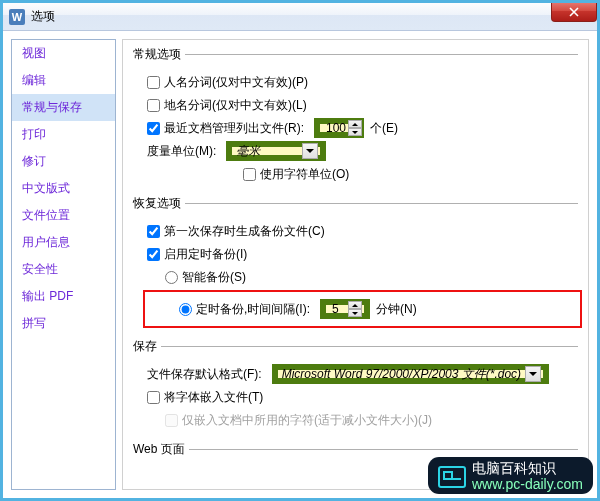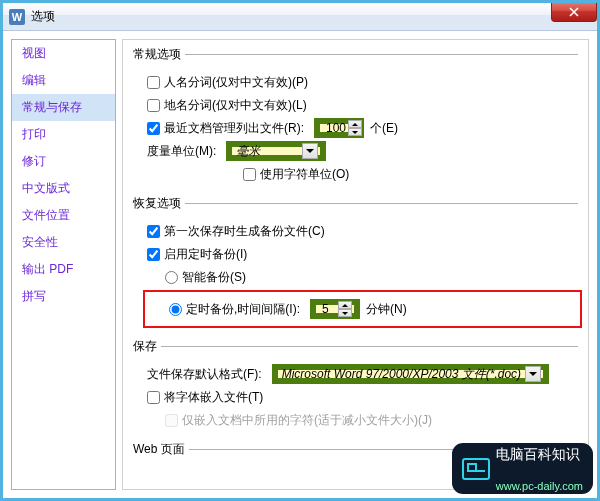--- a/index.html
+++ b/index.html
@@ -130,21 +130,21 @@
 }
 .spin-btns div::after {
   content: ""; width: 0; height: 0;
   border-left: 3px solid transparent;
   border-right: 3px solid transparent;
 }
 .spin-btns .up::after { border-bottom: 3px solid #000; }
 .spin-btns .dn::after { border-top: 3px solid #000; }
 .highlight-box {
   border: 2px solid #e11;
-  padding: 4px 6px;
+  padding: 4px 16px;
   margin: 2px -4px 2px -4px;
 }
 .gap { display: inline-block; width: 6px; }
 .watermark {
   position: absolute;
   right: 4px; bottom: 4px;
   background: #0c1a2b;
   color: #fff;
   padding: 4px 10px 2px 10px;
   border-radius: 11px;
@@ -166,21 +166,21 @@
 }
 .wm-icon::after {
   content:"";
   position:absolute; left:3px; top:3px;
   width:6px; height:5px;
   border-left:2px solid #2bd4e6;
   border-top:2px solid #2bd4e6;
   border-right:2px solid #2bd4e6;
 }
 .wm-text { display: flex; flex-direction: column; line-height: 1.1; }
-.wm-sub { font-size: 11px; color: #8fb; margin-top: 18px; }
+.wm-sub { font-size: 14px; color: #8fb; }
 </style>
 </head>
 <body>
 
 <div class="titlebar">
   <div class="app-icon">W</div>
   <span class="title-text">选项</span>
   <div class="close-btn">
     <svg viewBox="0 0 10 10">
         <path d="M1 1 L9 9 M9 1 L1 9" stroke="#fff" stroke-width="1.6"></path>
@@ -191,20 +191,21 @@
 <div class="client">
 
   <div class="sidebar">
     <div class="sidebar-item">视图</div>
     <div class="sidebar-item">编辑</div>
     <div class="sidebar-item selected">常规与保存</div>
     <div class="sidebar-item">打印</div>
     <div class="sidebar-item">修订</div>
     <div class="sidebar-item">中文版式</div>
     <div class="sidebar-item">文件位置</div>
+    <div class="sidebar-item">用户信息</div>
     <div class="sidebar-item">安全性</div>
     <div class="sidebar-item">输出 PDF</div>
     <div class="sidebar-item">拼写</div>
   </div>
 
   <div class="main">
 
     <fieldset>
       <legend>常规选项</legend>
       <div class="row">

